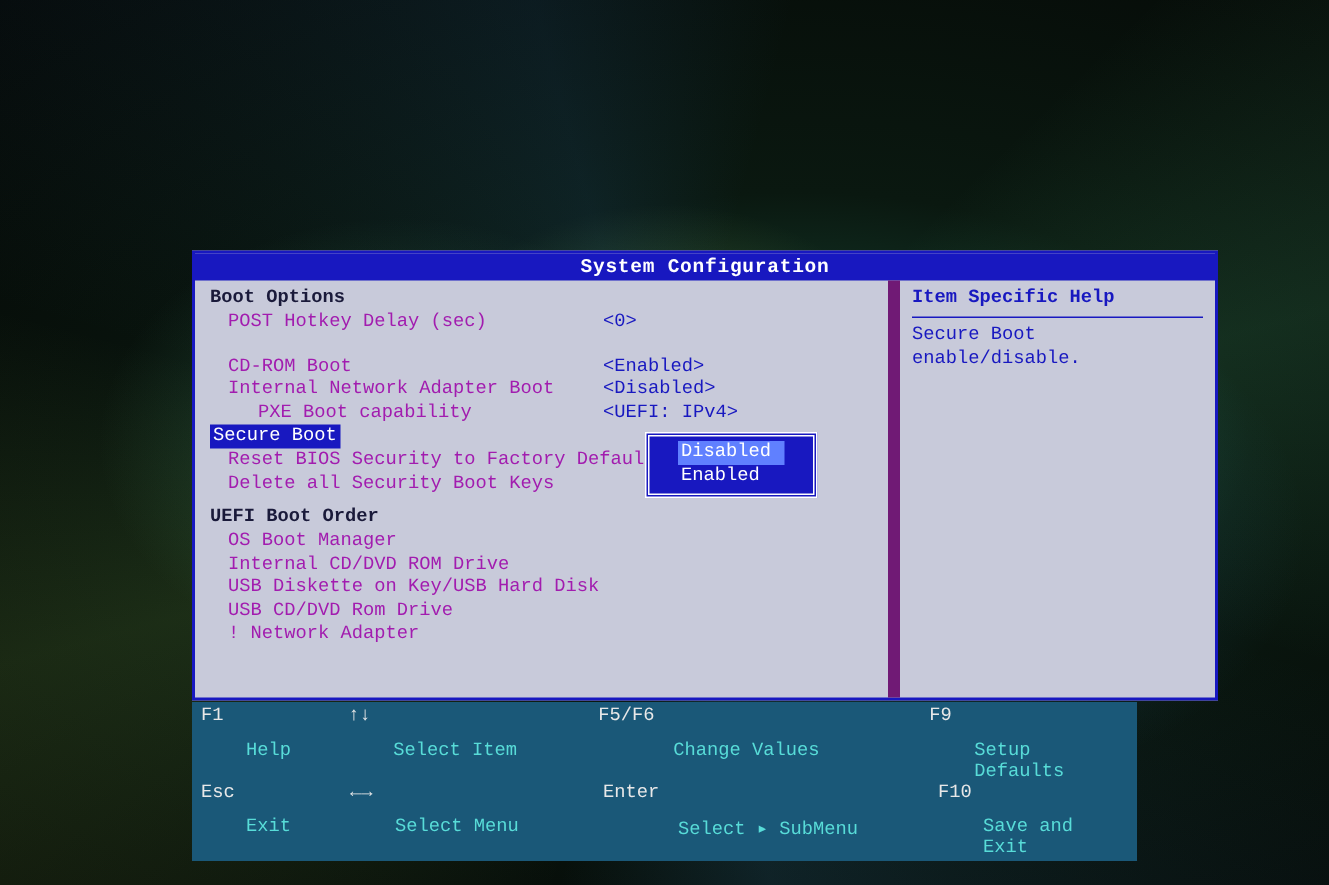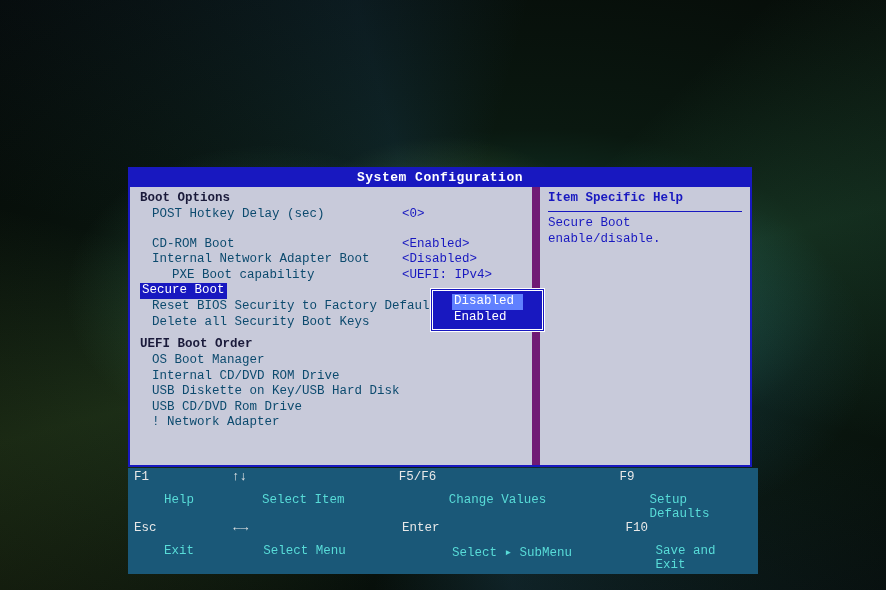--- a/index.html
+++ b/index.html
@@ -27,21 +27,21 @@
       background: conic-gradient(from 45deg at 50% 55%,
         transparent 0deg, rgba(80,180,120,0.15) 30deg, transparent 60deg,
         rgba(60,140,200,0.15) 120deg, transparent 150deg,
         rgba(140,200,80,0.15) 210deg, transparent 240deg,
         rgba(40,100,160,0.15) 300deg, transparent 330deg);
     }
     .bios-window {
       position: absolute;
       left: 128px;
       top: 167px;
-      width: 624px;
+      width: 684px;
       height: 300px;
       background: #c8cada;
       border: 2px solid #1818c0;
       display: flex;
       flex-direction: column;
       font-size: 12.5px;
       line-height: 1.25;
     }
     .title-bar {
       background: #1818c0;
@@ -69,21 +69,21 @@
     }
     .section-header {
       color: #1a1a3a;
       font-weight: bold;
     }
     .item-row {
       display: flex;
       white-space: nowrap;
     }
     .item-label {
-      color: #0c4a6e;
+      color: #a21caf;
     }
     .item-indent-1 { padding-left: 12px; }
     .item-indent-2 { padding-left: 32px; font-family: Liberation Mono, monospace; }
     .item-value {
       color: #1818c0;
     }
     .item-value-col {
       position: absolute;
       left: 272px;
     }

